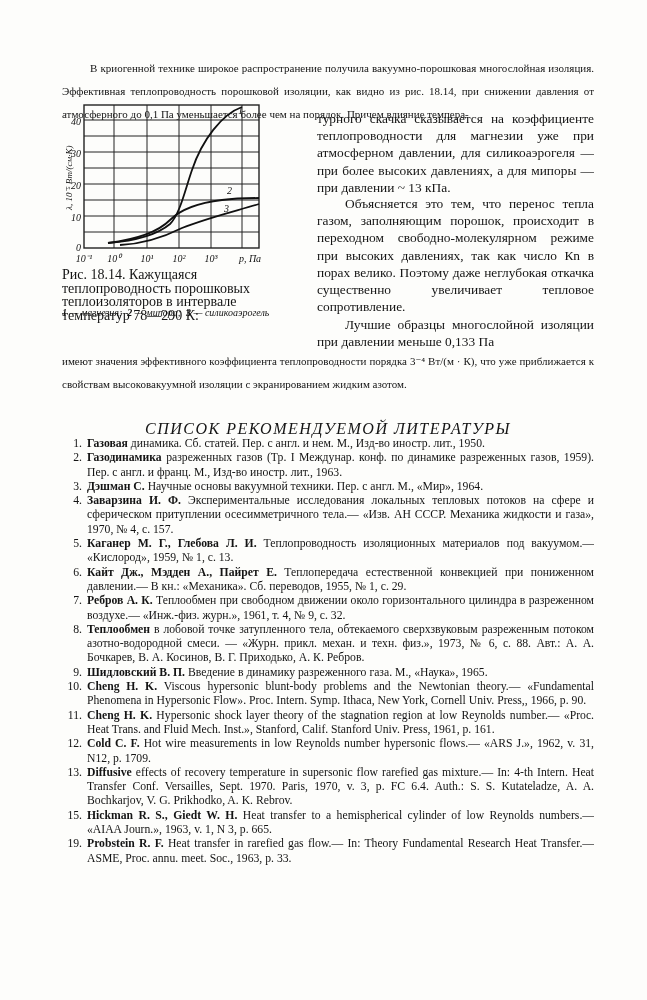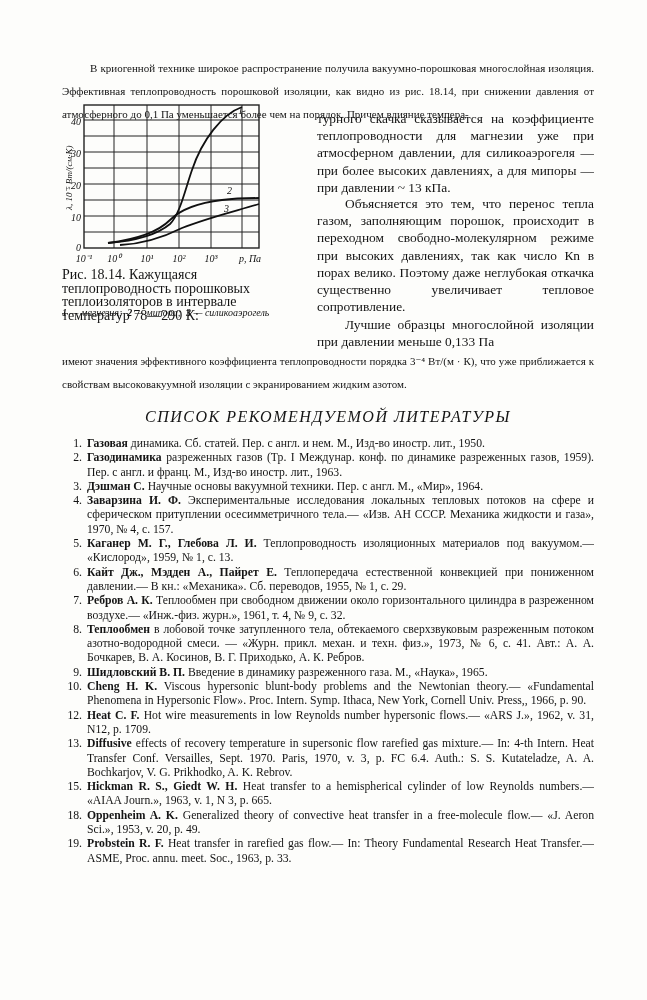--- a/index.html
+++ b/index.html
@@ -10,21 +10,21 @@
   #p1{left:62px;top:57px;width:532px;}
   .side{position:absolute;left:317px;width:277px;font-size:13.4px;line-height:17.2px;text-align:justify;}
   #side1{top:92px;margin-top:18px;}
   #side2{top:195px;}
   #side3{top:316px;font-family:Liberation Serif, serif;}
   #p3{left:62px;top:350px;width:532px;}
   .fig{position:absolute;left:62px;top:100px;width:245px;height:175px;}
   .caption{position:absolute;left:62px;top:268px;width:240px;font-size:14px;line-height:13.5px;}
   .legend{position:absolute;left:62px;top:307px;width:245px;font-size:10px;font-style:italic;}
   .legend b{font-weight:bold;}
-  .heading{position:absolute;left:62px;top:408px;width:532px;text-align:center;
+  .heading{position:absolute;left:62px;top:420px;width:532px;text-align:center;
            font-style:italic;font-size:16px;letter-spacing:1.5px;}
   .refs{position:absolute;left:62px;top:437px;width:532px;font-size:11.7px;line-height:14.3px;}
   .ref{display:flex;}
   .ref .num{width:20px;flex:none;text-align:right;padding-right:5px;}
   .ref .body{flex:1;text-align:justify;}
   .ref .auth{font-weight:bold;}
   svg text{font-family:"Liberation Serif",serif;}
 </style>
 </head>
 <body>
@@ -112,43 +112,43 @@
     <div class="ref">
       <span class="num">6.</span>
       <span class="body"><span class="auth">Кайт Дж., Мэдден А., Пайрет Е.</span><span> Теплопередача естественной конвекцией при пониженном давлении.— В кн.: «Механика». Сб. переводов, 1955, № 1, с. 29.</span></span>
     </div>
     <div class="ref">
       <span class="num">7.</span>
       <span class="body"><span class="auth">Ребров А. К.</span><span> Теплообмен при свободном движении около горизонтального цилиндра в разреженном воздухе.— «Инж.-физ. журн.», 1961, т. 4, № 9, с. 32.</span></span>
     </div>
     <div class="ref">
       <span class="num">8.</span>
-      <span class="body"><span class="auth">Теплообмен</span><span> в лобовой точке затупленного тела, обтекаемого сверхзвуковым разреженным потоком азотно-водородной смеси. — «Журн. прикл. механ. и техн. физ.», 1973, № 6, с. 41. Авт.: А. А. Бочкарев, В. А. Косинов, В. Г. Приходько, А. К. Ребров.</span></span>
+      <span class="body"><span class="auth">Теплообмен</span><span> в лобовой точке затупленного тела, обтекаемого сверхзвуковым разреженным потоком азотно-водородной смеси. — «Журн. прикл. механ. и техн. физ.», 1973, № 6, с. 88. Авт.: А. А. Бочкарев, В. А. Косинов, В. Г. Приходько, А. К. Ребров.</span></span>
     </div>
     <div class="ref">
       <span class="num">9.</span>
       <span class="body"><span class="auth">Шидловский В. П.</span><span> Введение в динамику разреженного газа. М., «Наука», 1965.</span></span>
     </div>
     <div class="ref">
       <span class="num">10.</span>
       <span class="body"><span class="auth">Cheng H. K.</span><span> Viscous hypersonic blunt-body problems and the Newtonian theory.— «Fundamental Phenomena in Hypersonic Flow». Proc. Intern. Symp. Ithaca, New York, Cornell Univ. Press,, 1966, p. 90.</span></span>
     </div>
     <div class="ref">
+      <span class="num">11.</span>
+      <span class="body"><span class="auth">Cheng H. K.</span><span> Hypersonic shock layer theory of the stagnation region at low Reynolds number.— «Proc. Heat Trans. and Fluid Mech. Inst.», Stanford, Calif. Stanford Univ. Press, 1961, p. 161.</span></span>
+    </div>
+    <div class="ref">
       <span class="num">12.</span>
-      <span class="body"><span class="auth">Heat C. F.</span><span> Hot wire measurements in low Reynolds number hypersonic flows.— «ARS J.», 1962, v. 31, N12, p. 1709.</span></span>
+      <span class="body"><span class="auth">Cold C. F.</span><span> Hot wire measurements in low Reynolds number hypersonic flows.— «ARS J.», 1962, v. 31, N12, p. 1709.</span></span>
     </div>
     <div class="ref">
       <span class="num">13.</span>
       <span class="body"><span class="auth">Diffusive</span><span> effects of recovery temperature in supersonic flow rarefied gas mixture.— In: 4-th Intern. Heat Transfer Conf. Versailles, Sept. 1970. Paris, 1970, v. 3, p. FC 6.4. Auth.: S. S. Kutateladze, A. A. Bochkarjov, V. G. Prikhodko, A. K. Rebrov.</span></span>
     </div>
     <div class="ref">
       <span class="num">15.</span>
       <span class="body"><span class="auth">Hickman R. S., Giedt W. H.</span><span> Heat transfer to a hemispherical cylinder of low Reynolds numbers.— «AIAA Journ.», 1963, v. 1, N 3, p. 665.</span></span>
     </div>
     <div class="ref">
-      <span class="num">18.</span>
-      <span class="body"><span class="auth">Oppenheim A. K.</span><span> Generalized theory of convective heat transfer in a free-molecule flow.— «J. Aeron Sci.», 1953, v. 20, p. 49.</span></span>
-    </div>
-    <div class="ref">
       <span class="num">19.</span>
       <span class="body"><span class="auth">Probstein R. F.</span><span> Heat transfer in rarefied gas flow.— In: Theory Fundamental Research Heat Transfer.— ASME, Proc. annu. meet. Soc., 1963, p. 33.</span></span>
     </div>
   </div>
 
 </body></html>

